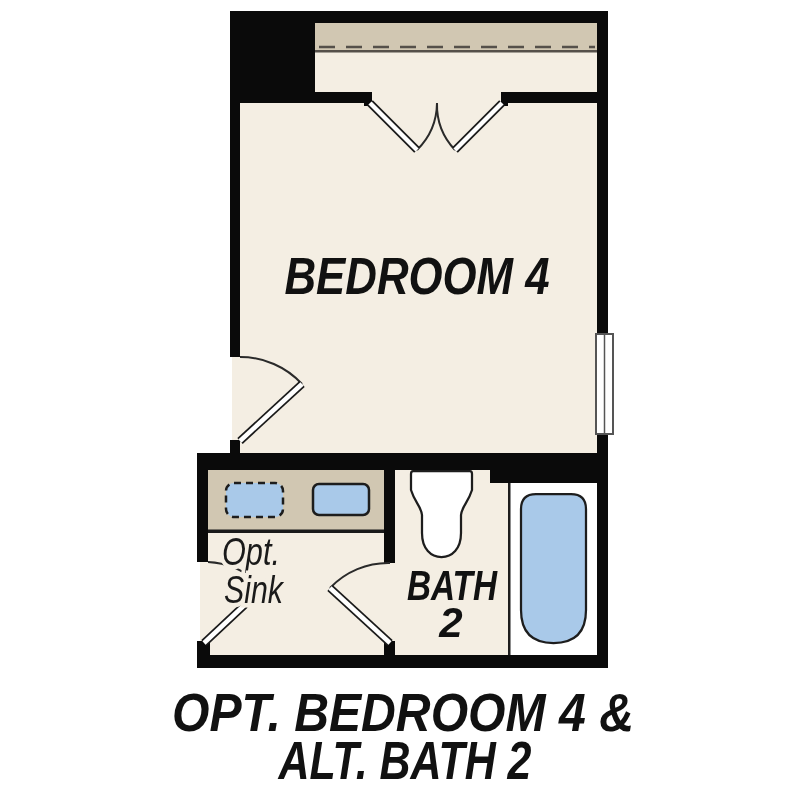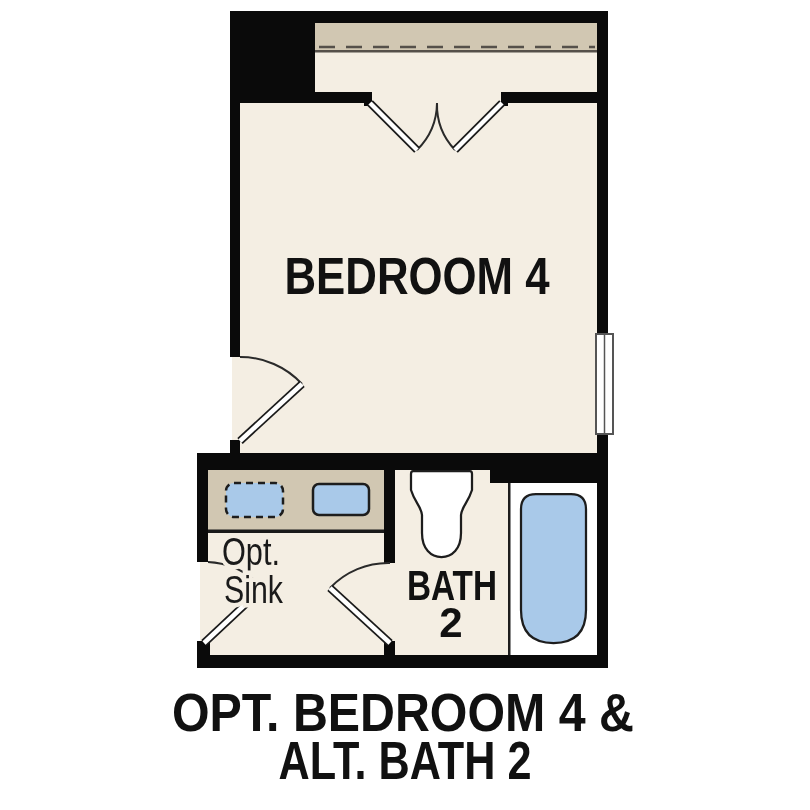--- a/index.html
+++ b/index.html
@@ -7,20 +7,21 @@
     padding: 0;
     background: #ffffff;
     font-family: "Liberation Sans", "DejaVu Sans", sans-serif;
   }
   #stage {
     position: relative;
     width: 684px;
     height: 810px;
     background: #ffffff;
     overflow: hidden;
+    font-style: italic;
   }
   svg { display: block; }
   .wall { fill: #0a0a0a; }
   .swing { fill: none; stroke: #2a2a2a; stroke-width: 2; }
   .leaf-outer { stroke: #1a1a1a; stroke-width: 8; stroke-linecap: butt; }
   .leaf-inner { stroke: #ffffff; stroke-width: 4.5; stroke-linecap: butt; }
   .fixture { stroke: #1d1d1d; stroke-width: 2.25; }
   .rod { stroke: #55504a; stroke-width: 2.5; stroke-dasharray: 16 11; }
   .t-lg  { font-size: 52px; font-weight: bold; fill: #111111; }
   .t-md  { font-size: 42px; font-weight: bold; fill: #111111; }

